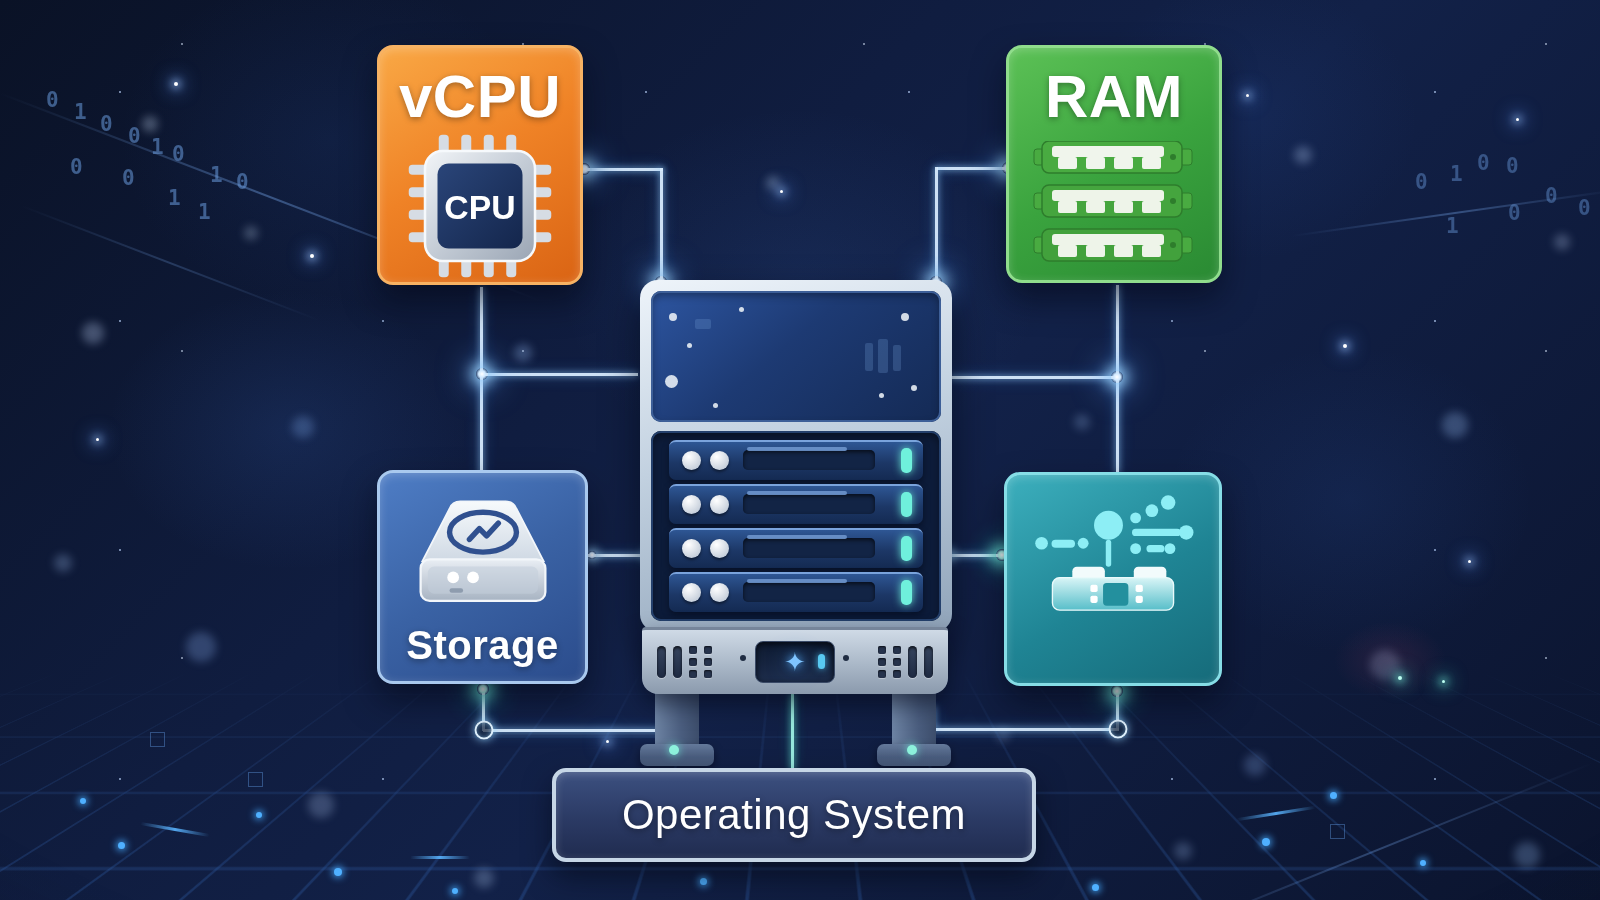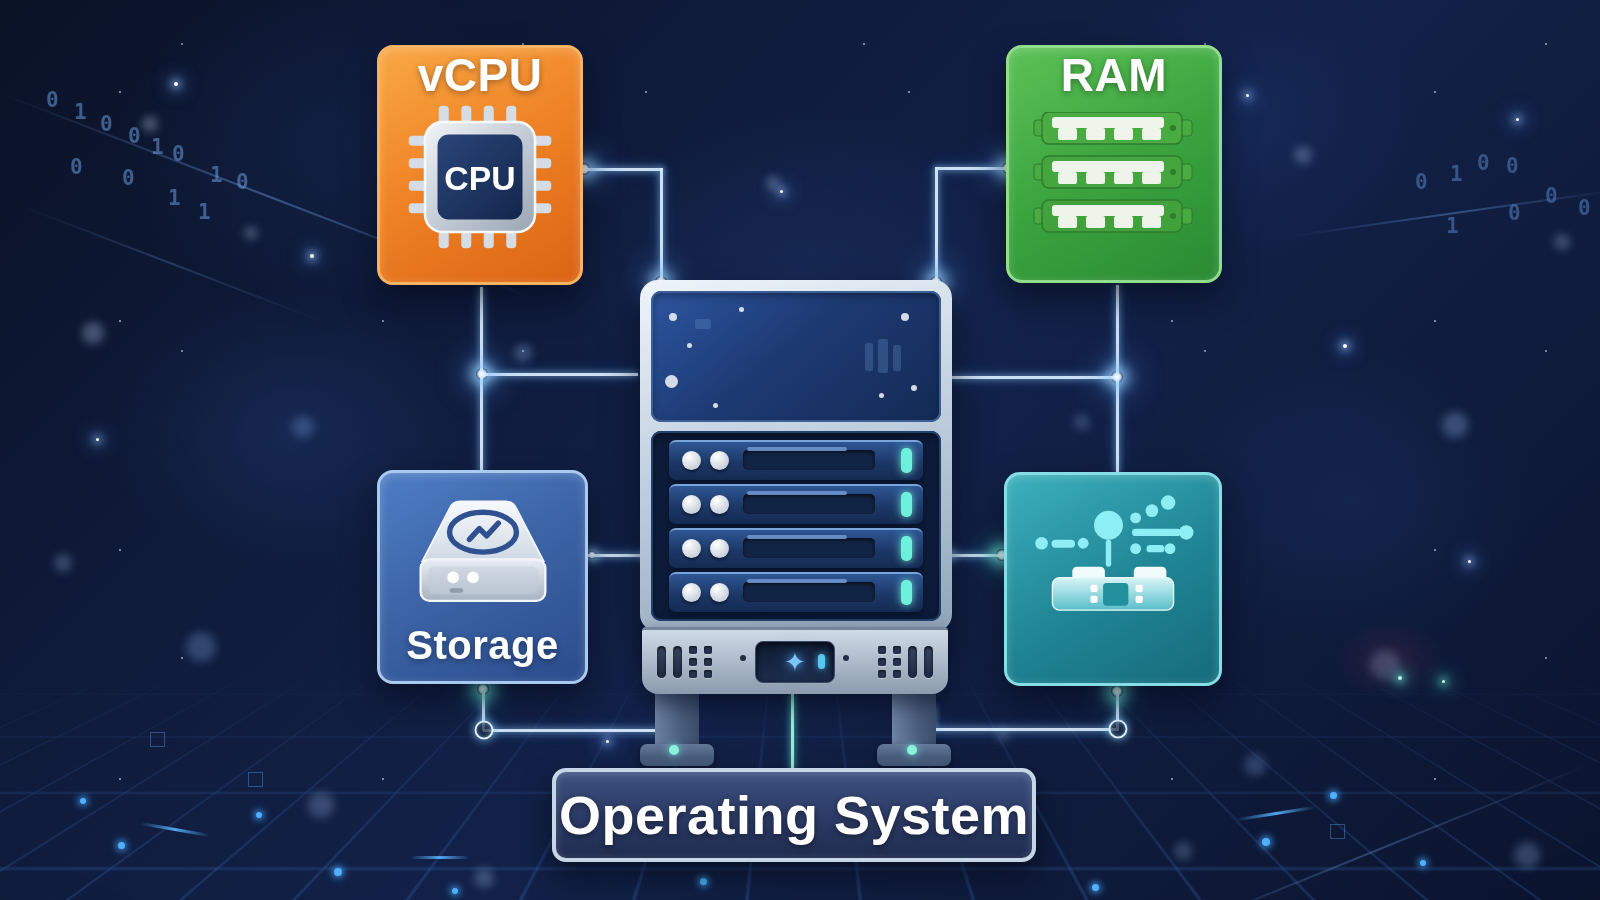--- a/index.html
+++ b/index.html
@@ -70,21 +70,21 @@
     box-shadow:0 16px 32px rgba(3,8,22,.55),inset 0 2px 10px rgba(255,255,255,.22);}
   .card-label{color:#fff;font-weight:bold;text-shadow:0 2px 6px rgba(0,0,0,.35);letter-spacing:.5px;}
   .card-vcpu{left:377px;top:45px;width:206px;height:240px;border:3px solid #f7b263;
     background:linear-gradient(150deg,#f9a845 0%,#ef8226 48%,#da6414 100%);}
   .card-ram{left:1006px;top:45px;width:216px;height:238px;border:3px solid #90dd8c;
     background:linear-gradient(150deg,#5cc156 0%,#3aa33e 52%,#2a8a33 100%);}
   .card-storage{left:377px;top:470px;width:211px;height:214px;border:3px solid #a9c9ee;
     background:linear-gradient(150deg,#4e7dc5 0%,#3a62a4 50%,#2b4c8c 100%);}
   .card-network{left:1004px;top:472px;width:218px;height:214px;border:3px solid #86dde6;
     background:linear-gradient(150deg,#3cafbd 0%,#1f8494 55%,#166b7a 100%);}
-  .card-vcpu .card-label,.card-ram .card-label{font-size:46px;}
+  .card-vcpu .card-label,.card-ram .card-label{font-size:60px;margin-top:14px;}
   .card-storage .card-label,.card-network .card-label{font-size:40px;margin-top:4px;}
   .card-icon{flex:0 0 auto;}
   
   .vm-frame{position:absolute;left:640px;top:280px;width:312px;height:352px;z-index:4;box-sizing:border-box;
     border-radius:18px;padding:11px;display:flex;flex-direction:column;
     background:linear-gradient(165deg,#eef4fa 0%,#c2d1e0 45%,#90a4ba 100%);
     box-shadow:0 18px 36px rgba(3,8,22,.6);}
   .vm-screen{position:relative;height:131px;border-radius:10px;margin-bottom:9px;overflow:hidden;
     background:linear-gradient(140deg,#2d55a0 0%,#1d3a73 45%,#142a55 100%);
     box-shadow:inset 0 0 0 2px #3d5f98, inset 0 4px 10px rgba(0,0,0,.4);
@@ -133,21 +133,21 @@
     background:linear-gradient(180deg,#64799a,#42547455 60%,#36466245);
     background-color:#4d6183;box-shadow:0 4px 8px rgba(3,8,22,.5);}
   .foot-dot{position:absolute;width:10px;height:10px;border-radius:50%;background:#8df2dc;z-index:4;
     box-shadow:0 0 9px rgba(110,240,220,.95);transform:translate(-50%,-50%);}
   
   .os-bar{position:absolute;left:552px;top:768px;width:484px;height:94px;z-index:5;box-sizing:border-box;
     border:4px solid #c6d6e6;border-radius:14px;
     background:linear-gradient(180deg,#3c5080 0%,#2b3a64 55%,#202c50 100%);
     box-shadow:0 14px 28px rgba(3,8,22,.6),inset 0 2px 8px rgba(255,255,255,.2);
     display:flex;align-items:center;justify-content:center;}
-  .os-bar span{color:#fff;font-size:54px;font-weight:bold;letter-spacing:.5px;
+  .os-bar span{color:#fff;font-size:42px;font-weight:normal;letter-spacing:.5px;
     text-shadow:0 2px 6px rgba(0,0,0,.4);}
 </style>
 </head>
 <body>
 
 <div class="stage">
 
   <div class="starfield"></div>
   <div class="nebula"></div>
 

